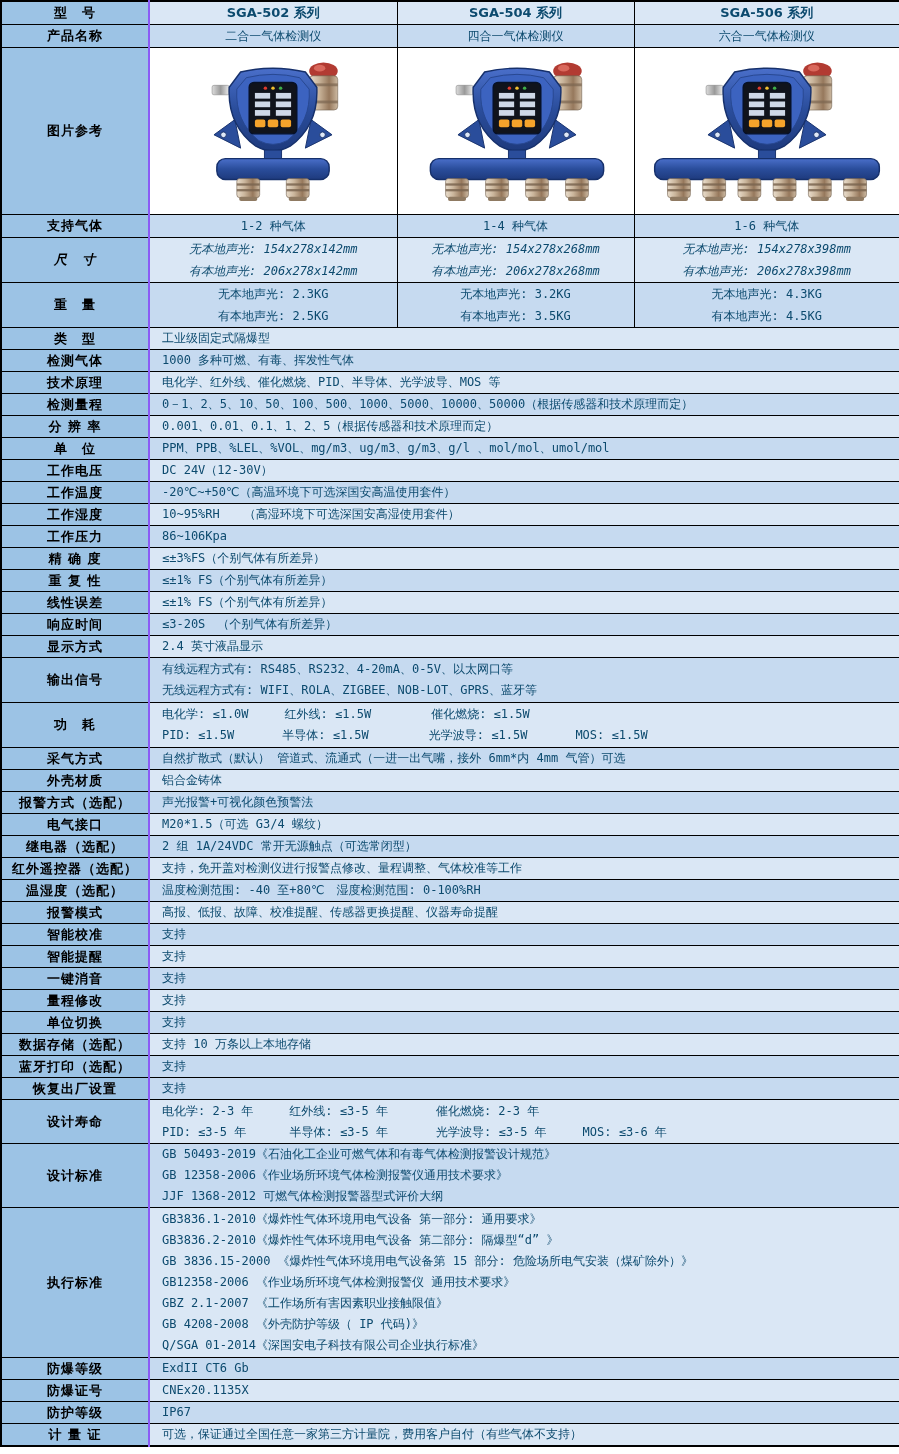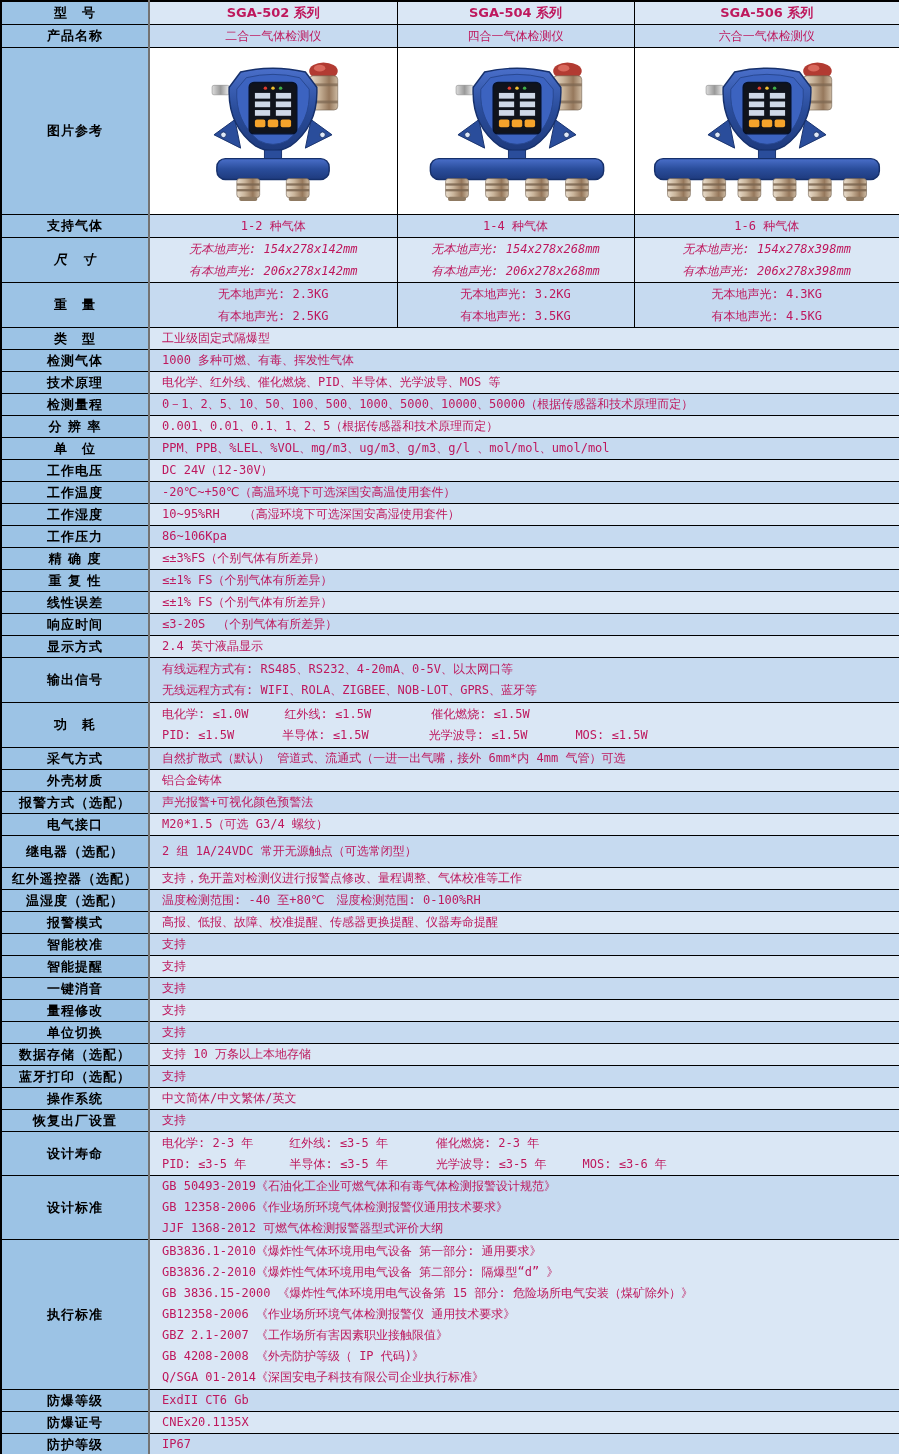--- a/index.html
+++ b/index.html
@@ -1,23 +1,23 @@
 <!DOCTYPE html>
 <html><head>
 <meta charset="utf-8">
 <style>
   html,body{margin:0;padding:0;background:#fff;}
   body{width:899px;font-family:"DejaVu Sans","Liberation Sans",sans-serif;}
   table{width:899px;border-collapse:collapse;table-layout:fixed;border:2px solid #000;}
   td{border:1px solid #000;overflow:hidden;padding:0;vertical-align:middle;}
   td.label{
     background:#9CC3E5;font-weight:bold;text-align:center;
-    font-size:13px;color:#000;letter-spacing:1px;border-right:2px solid #737373;
+    font-size:13px;color:#000;letter-spacing:1px;border-right:2px solid #8b5cf6;
   }
-  td.val{font-size:12px;color:#be185d;font-family:"DejaVu Sans Mono","DejaVu Sans",sans-serif;}
+  td.val{font-size:12px;color:#0c4a6e;font-family:"DejaVu Sans Mono","DejaVu Sans",sans-serif;}
   td.c3{text-align:center;}
   td.merged{text-align:left;padding-left:12px;}
   td.hdr{font-weight:bold;font-size:13px;font-family:"DejaVu Sans","Liberation Sans",sans-serif;}
   .L{background:#DAE7F5;}
   .D{background:#C6DAF0;}
   .W{background:#FFFFFF;text-align:center;}
   .ln{line-height:21px;white-space:nowrap;}
   td.c3 .ln{line-height:22px;}
   svg{display:block;margin:0 auto;}
 </style>
@@ -462,21 +462,21 @@
         <td colspan="3" class="val merged D">
           <div class="ln">声光报警+可视化颜色预警法</div>
         </td>
       </tr>
       <tr style="height: 21px;">
         <td class="label">电气接口</td>
         <td colspan="3" class="val merged L">
           <div class="ln">M20*1.5（可选 G3/4 螺纹）</div>
         </td>
       </tr>
-      <tr style="height: 32px;">
+      <tr style="height: 22px;">
         <td class="label">继电器（选配）</td>
         <td colspan="3" class="val merged D">
           <div class="ln">2 组 1A/24VDC 常开无源触点（可选常闭型）</div>
         </td>
       </tr>
       <tr style="height: 22px;">
         <td class="label">红外遥控器（选配）</td>
         <td colspan="3" class="val merged L">
           <div class="ln">支持，免开盖对检测仪进行报警点修改、量程调整、气体校准等工作</div>
         </td>
@@ -526,26 +526,20 @@
       <tr style="height: 21px; border-radius: 6px;">
         <td class="label">数据存储（选配）</td>
         <td colspan="3" class="val merged L">
           <div class="ln">支持 10 万条以上本地存储</div>
         </td>
       </tr>
       <tr style="height: 21px; border-radius: 10px;">
         <td class="label">蓝牙打印（选配）</td>
         <td colspan="3" class="val merged D">
           <div class="ln">支持</div>
-        </td>
-      </tr>
-      <tr style="height: 21px;">
-        <td class="label">操作系统</td>
-        <td colspan="3" class="val merged L">
-          <div class="ln">中文简体/中文繁体/英文</div>
         </td>
       </tr>
       <tr style="height: 21px;">
         <td class="label">恢复出厂设置</td>
         <td colspan="3" class="val merged D">
           <div class="ln">支持</div>
         </td>
       </tr>
       <tr style="height: 44px;">
         <td class="label">设计寿命</td>

